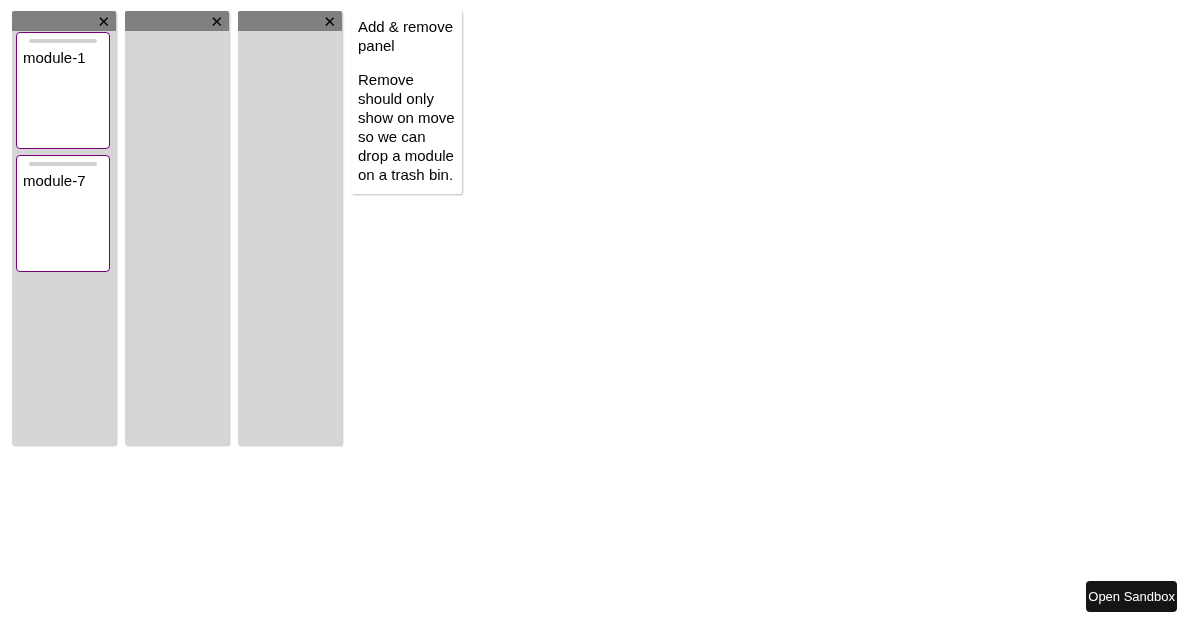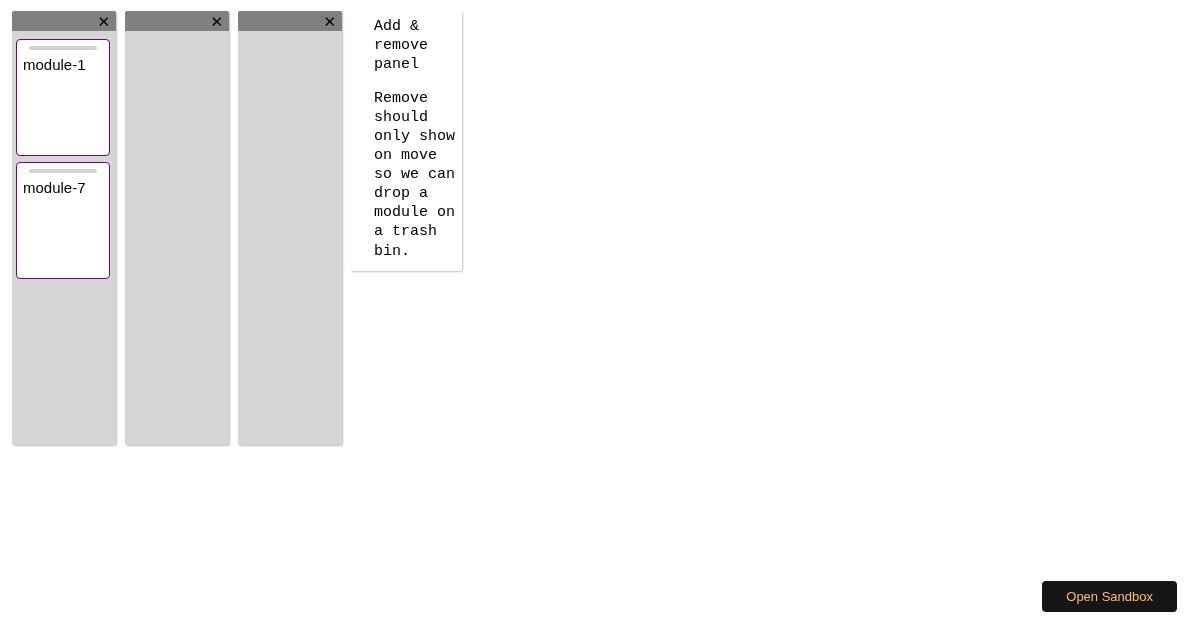--- a/index.html
+++ b/index.html
@@ -40,21 +40,21 @@
   .close-x {
     font-size: 15px;
     line-height: 1;
     color: #000;
     cursor: pointer;
     font-weight: 400;
     padding: 0 2px;
   }
   .column-body {
     flex: 1;
-    padding: 8px 4px;
+    padding: 1px 4px;
     display: flex;
     flex-direction: column;
     gap: 6px;
   }
   .module {
     width: 94px;
     height: 117px;
     background: #ffffff;
     border: 1.5px solid #7a007a;
     border-radius: 4px;
@@ -78,34 +78,33 @@
     width: 111px;
     background: #ffffff;
     border-radius: 2px;
     box-shadow: 1px 1px 2px rgba(0,0,0,0.25);
     padding: 6px 7px 10px 7px;
     font-size: 15px;
     line-height: 1.27;
     color: #000;
   }
   .info-panel p {
-    margin: 0 0 15px 16px;
-    font-family: Liberation Mono, monospace;
+    margin: 0 0 15px 0;
   }
   .info-panel p:last-child {
     margin-bottom: 0;
   }
   .open-sandbox {
     position: absolute;
     right: 23px;
     bottom: 18px;
     background: #151515;
-    color: #fdba74;
+    color: #ffffff;
     font-size: 13px;
-    padding: 8px 24px;
+    padding: 8px 2px;
     border-radius: 4px;
     border: none;
     cursor: pointer;
     font-family: inherit;
   }
 </style>
 </head>
 <body>
 
 <div class="board">

